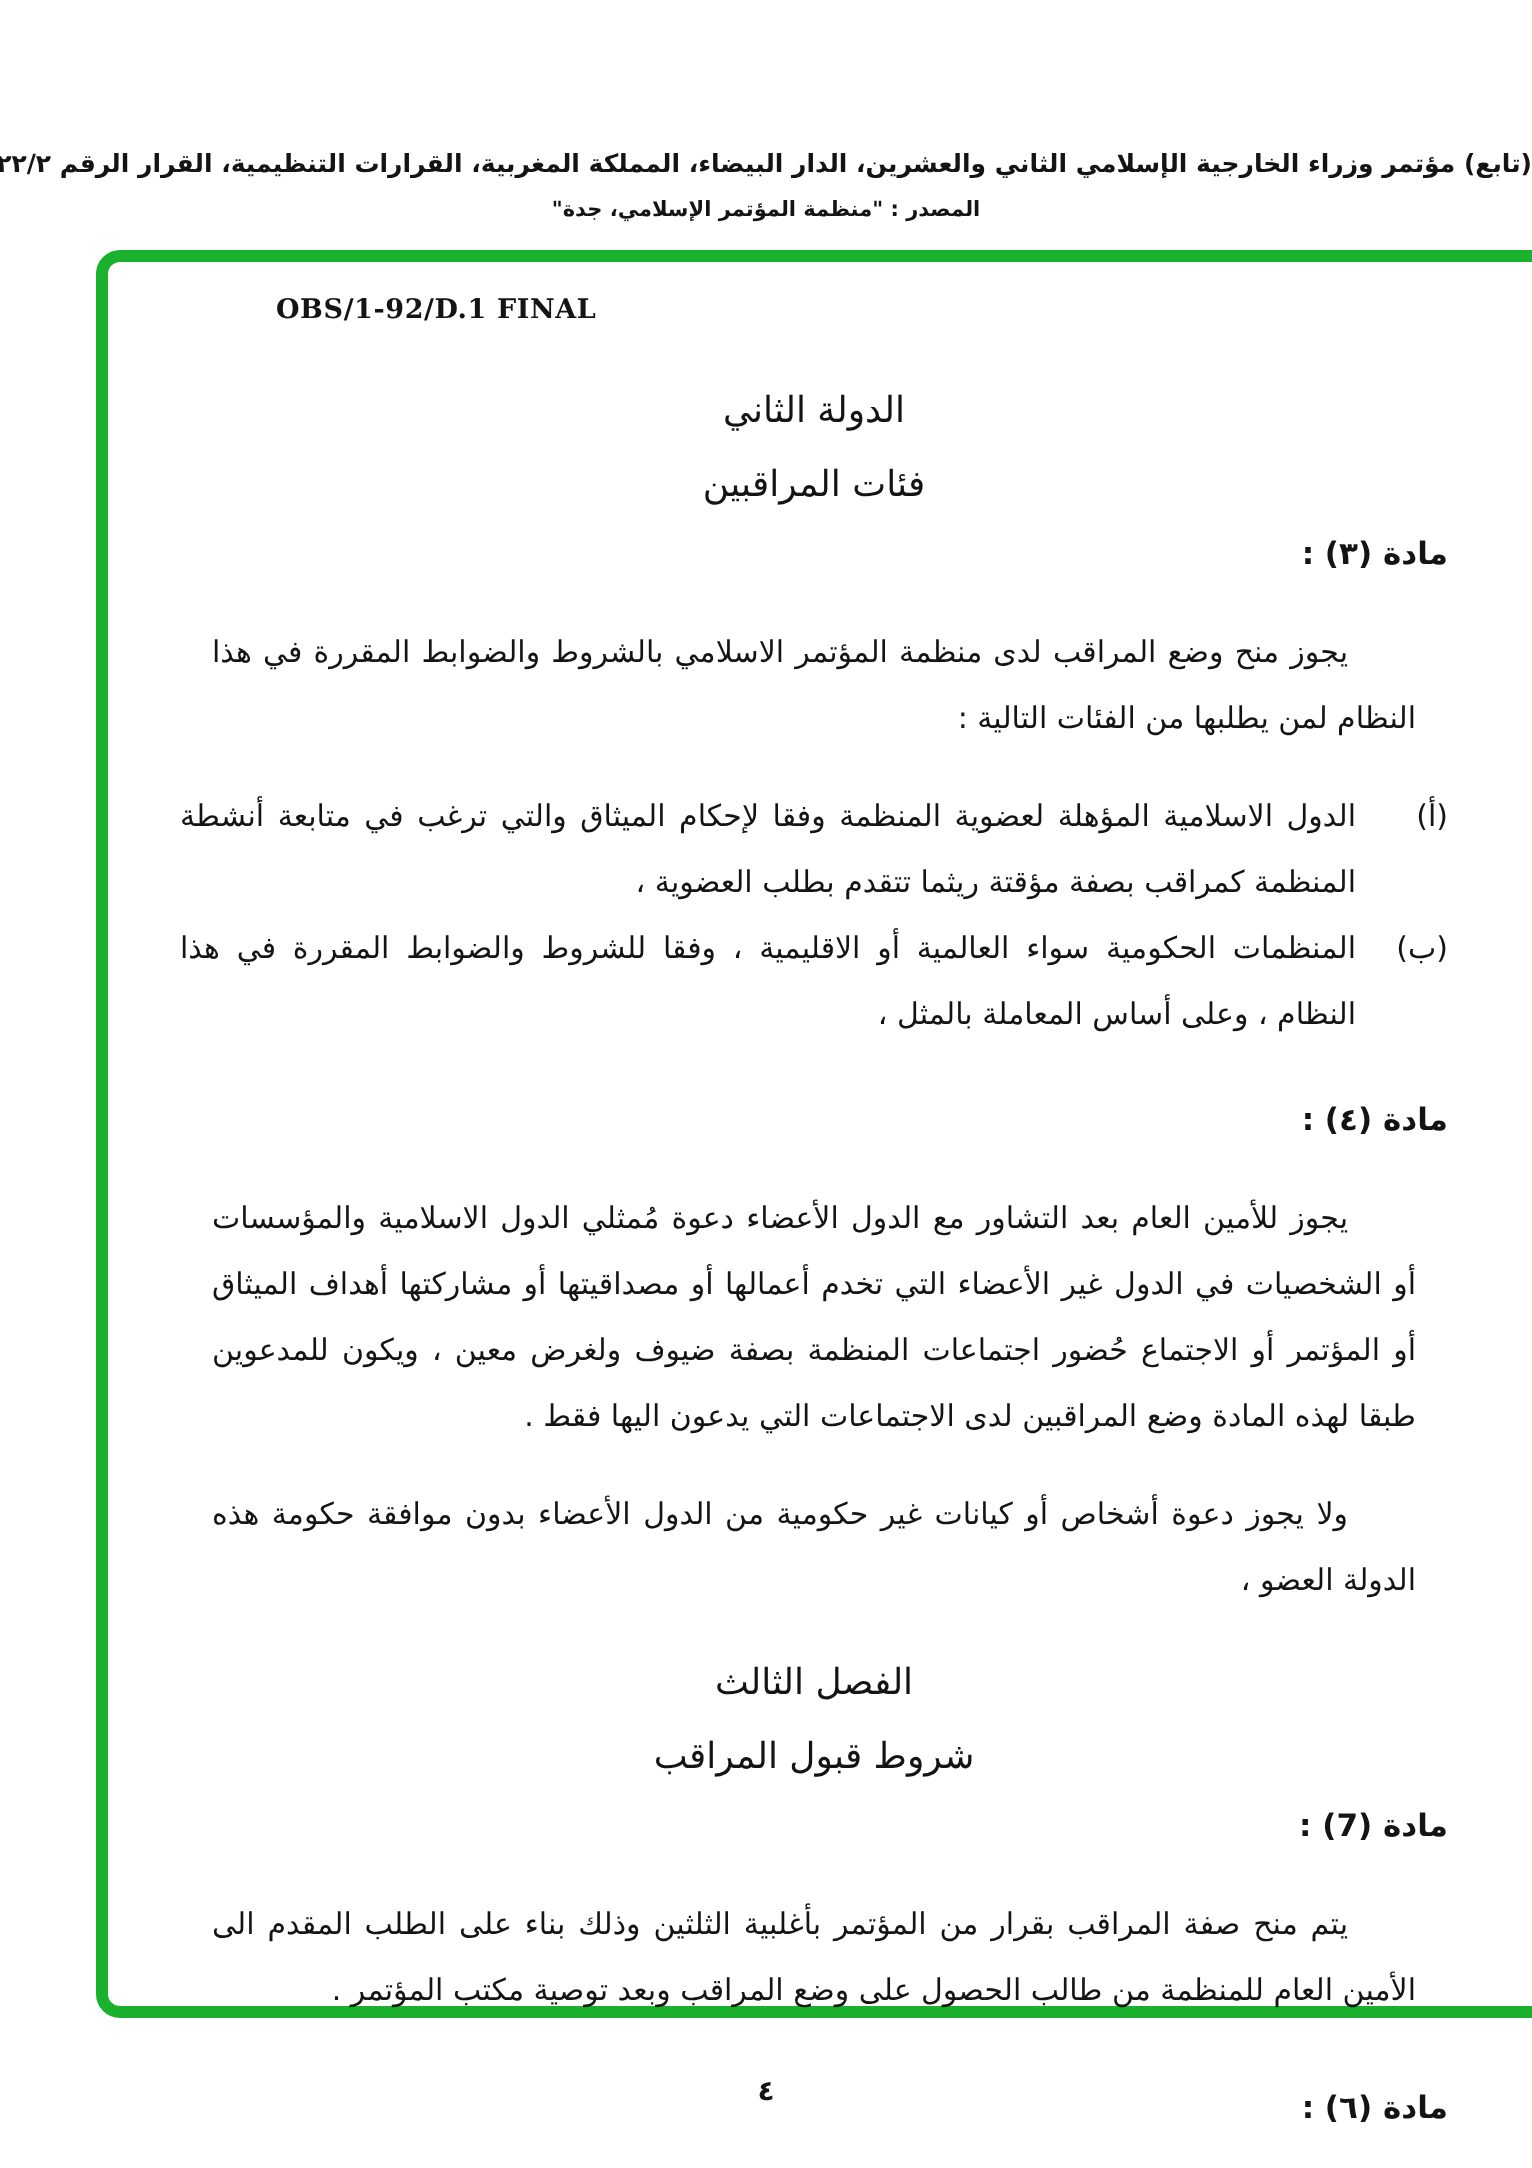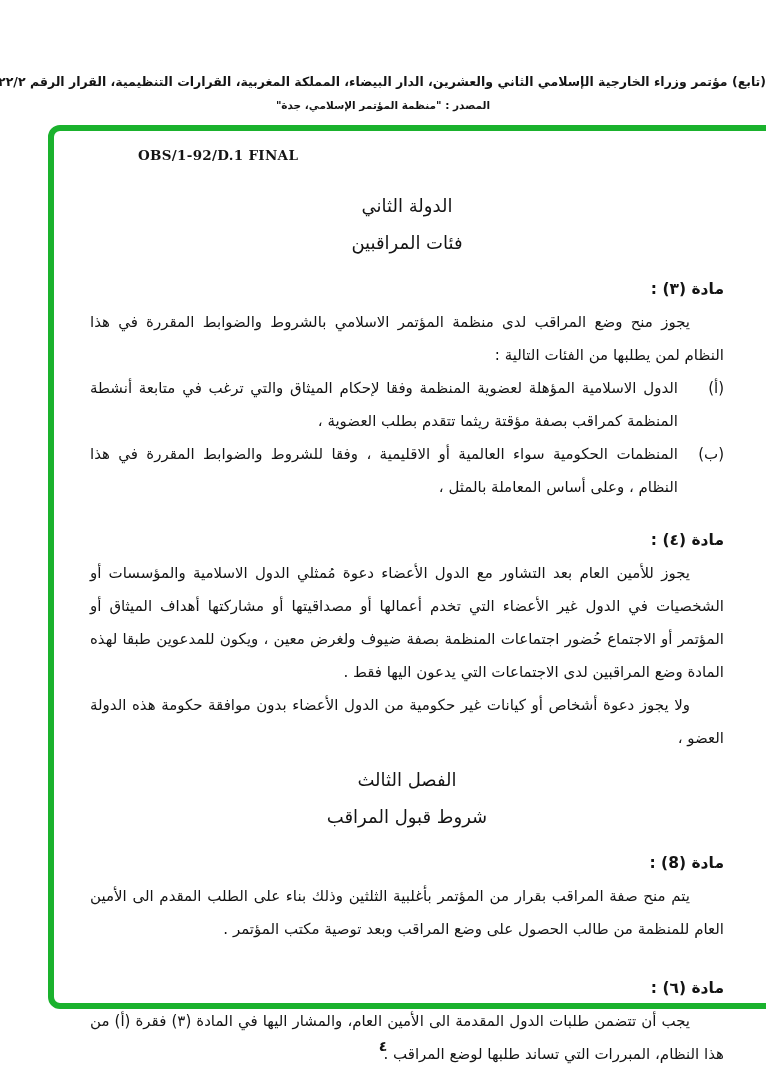--- a/index.html
+++ b/index.html
@@ -77,27 +77,27 @@
   .chapter-subtitle {
     text-align: center;
     font-size: 18px;
     line-height: 37px;
     font-weight: normal;
   }
 
   .article-heading {
     font-weight: bold;
     font-size: 15.5px;
-    margin-top: 12px;
+    margin-top: 0;
   }
   .article-heading.gap-lg { margin-top: 26px; }
   .article-heading.gap-md { margin-top: 20px; }
 
   p.para {
-    margin: 0;
+    margin: 16px;
     text-align: justify;
   }
   p.para.indent { text-indent: 34px; }
 
   .list { margin: 0; }
   .list-item {
     display: flex;
     direction: rtl;
   }
   .list-item .marker {
@@ -157,21 +157,21 @@
 
       <div class="article-heading gap-md">مادة (٤) :</div>
       <p class="para indent">يجوز للأمين العام بعد التشاور مع الدول الأعضاء دعوة مُمثلي الدول الاسلامية والمؤسسات أو الشخصيات في الدول غير الأعضاء التي تخدم أعمالها أو مصداقيتها أو مشاركتها أهداف الميثاق أو المؤتمر أو الاجتماع حُضور اجتماعات المنظمة بصفة ضيوف ولغرض معين ، ويكون للمدعوين طبقا لهذه المادة وضع المراقبين لدى الاجتماعات التي يدعون اليها فقط .</p>
       <p class="para indent">ولا يجوز دعوة أشخاص أو كيانات غير حكومية من الدول الأعضاء بدون موافقة حكومة هذه الدولة العضو ،</p>
 
       <div class="chapter-block">
         <div class="chapter-title">الفصل الثالث</div>
         <div class="chapter-subtitle">شروط قبول المراقب</div>
       </div>
 
-      <div class="article-heading">مادة (8) :</div>
+      <div class="article-heading">مادة (7) :</div>
       <p class="para indent">يتم منح صفة المراقب بقرار من المؤتمر بأغلبية الثلثين وذلك بناء على الطلب المقدم الى الأمين العام للمنظمة من طالب الحصول على وضع المراقب وبعد توصية مكتب المؤتمر .</p>
 
       <div class="article-heading gap-lg">مادة (٦) :</div>
       <p class="para indent">يجب أن تتضمن طلبات الدول المقدمة الى الأمين العام، والمشار اليها في المادة (٣) فقرة (أ) من هذا النظام، المبررات التي تساند طلبها لوضع المراقب .</p>
 
     </div>
   </div>
 
   <div class="page-number">٤</div>
 

